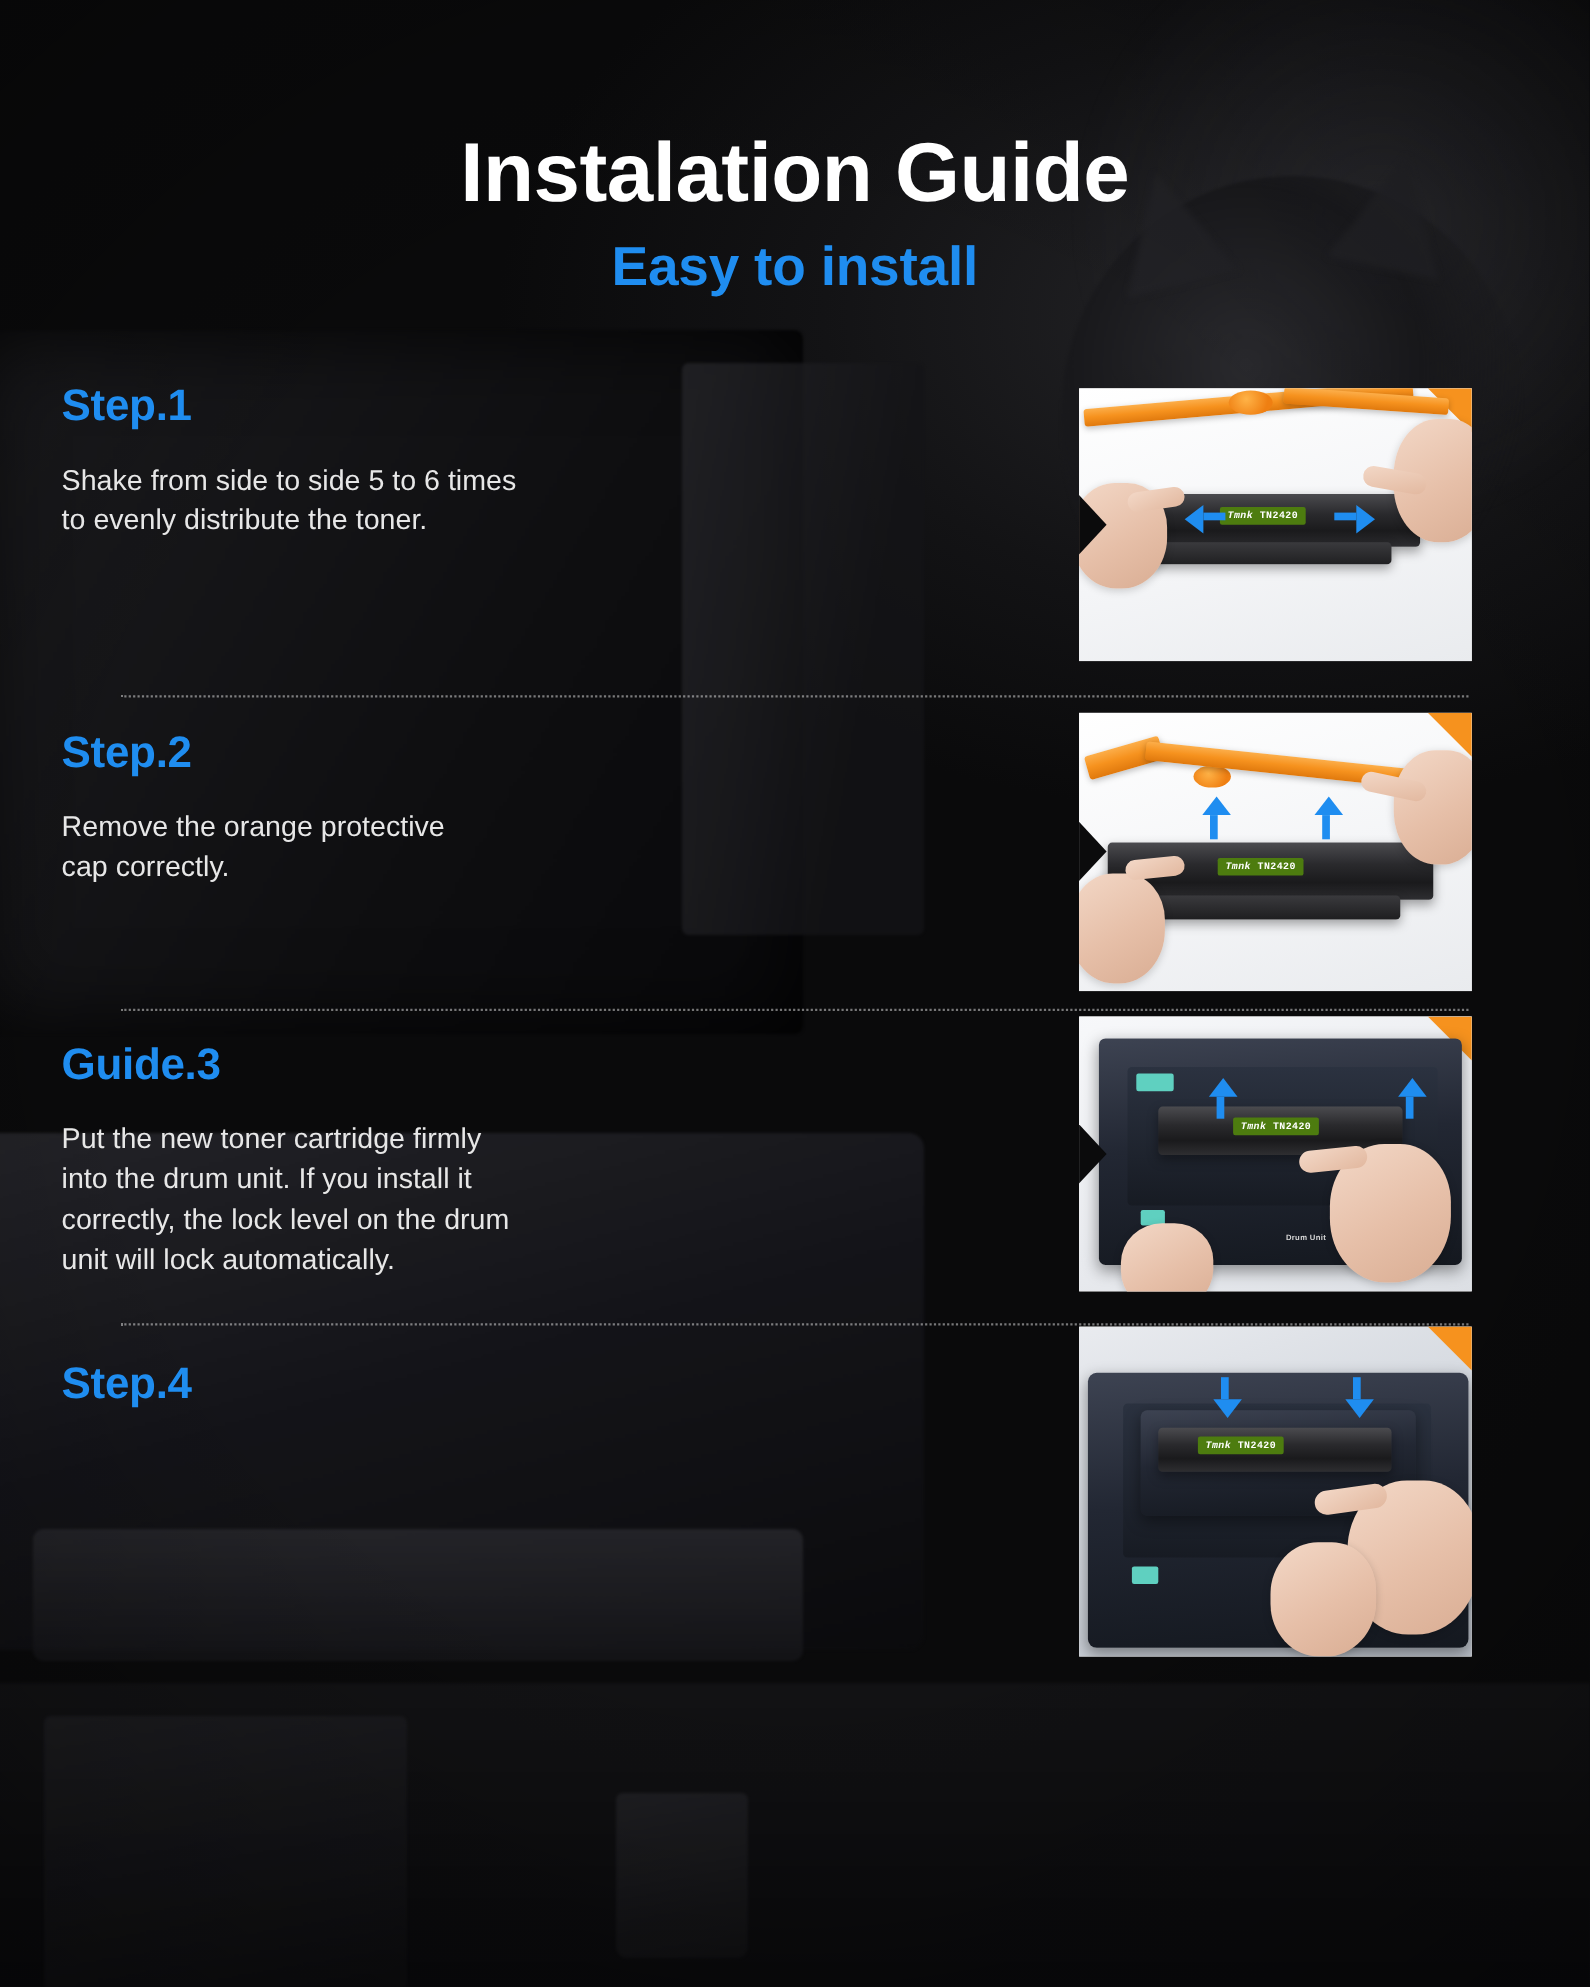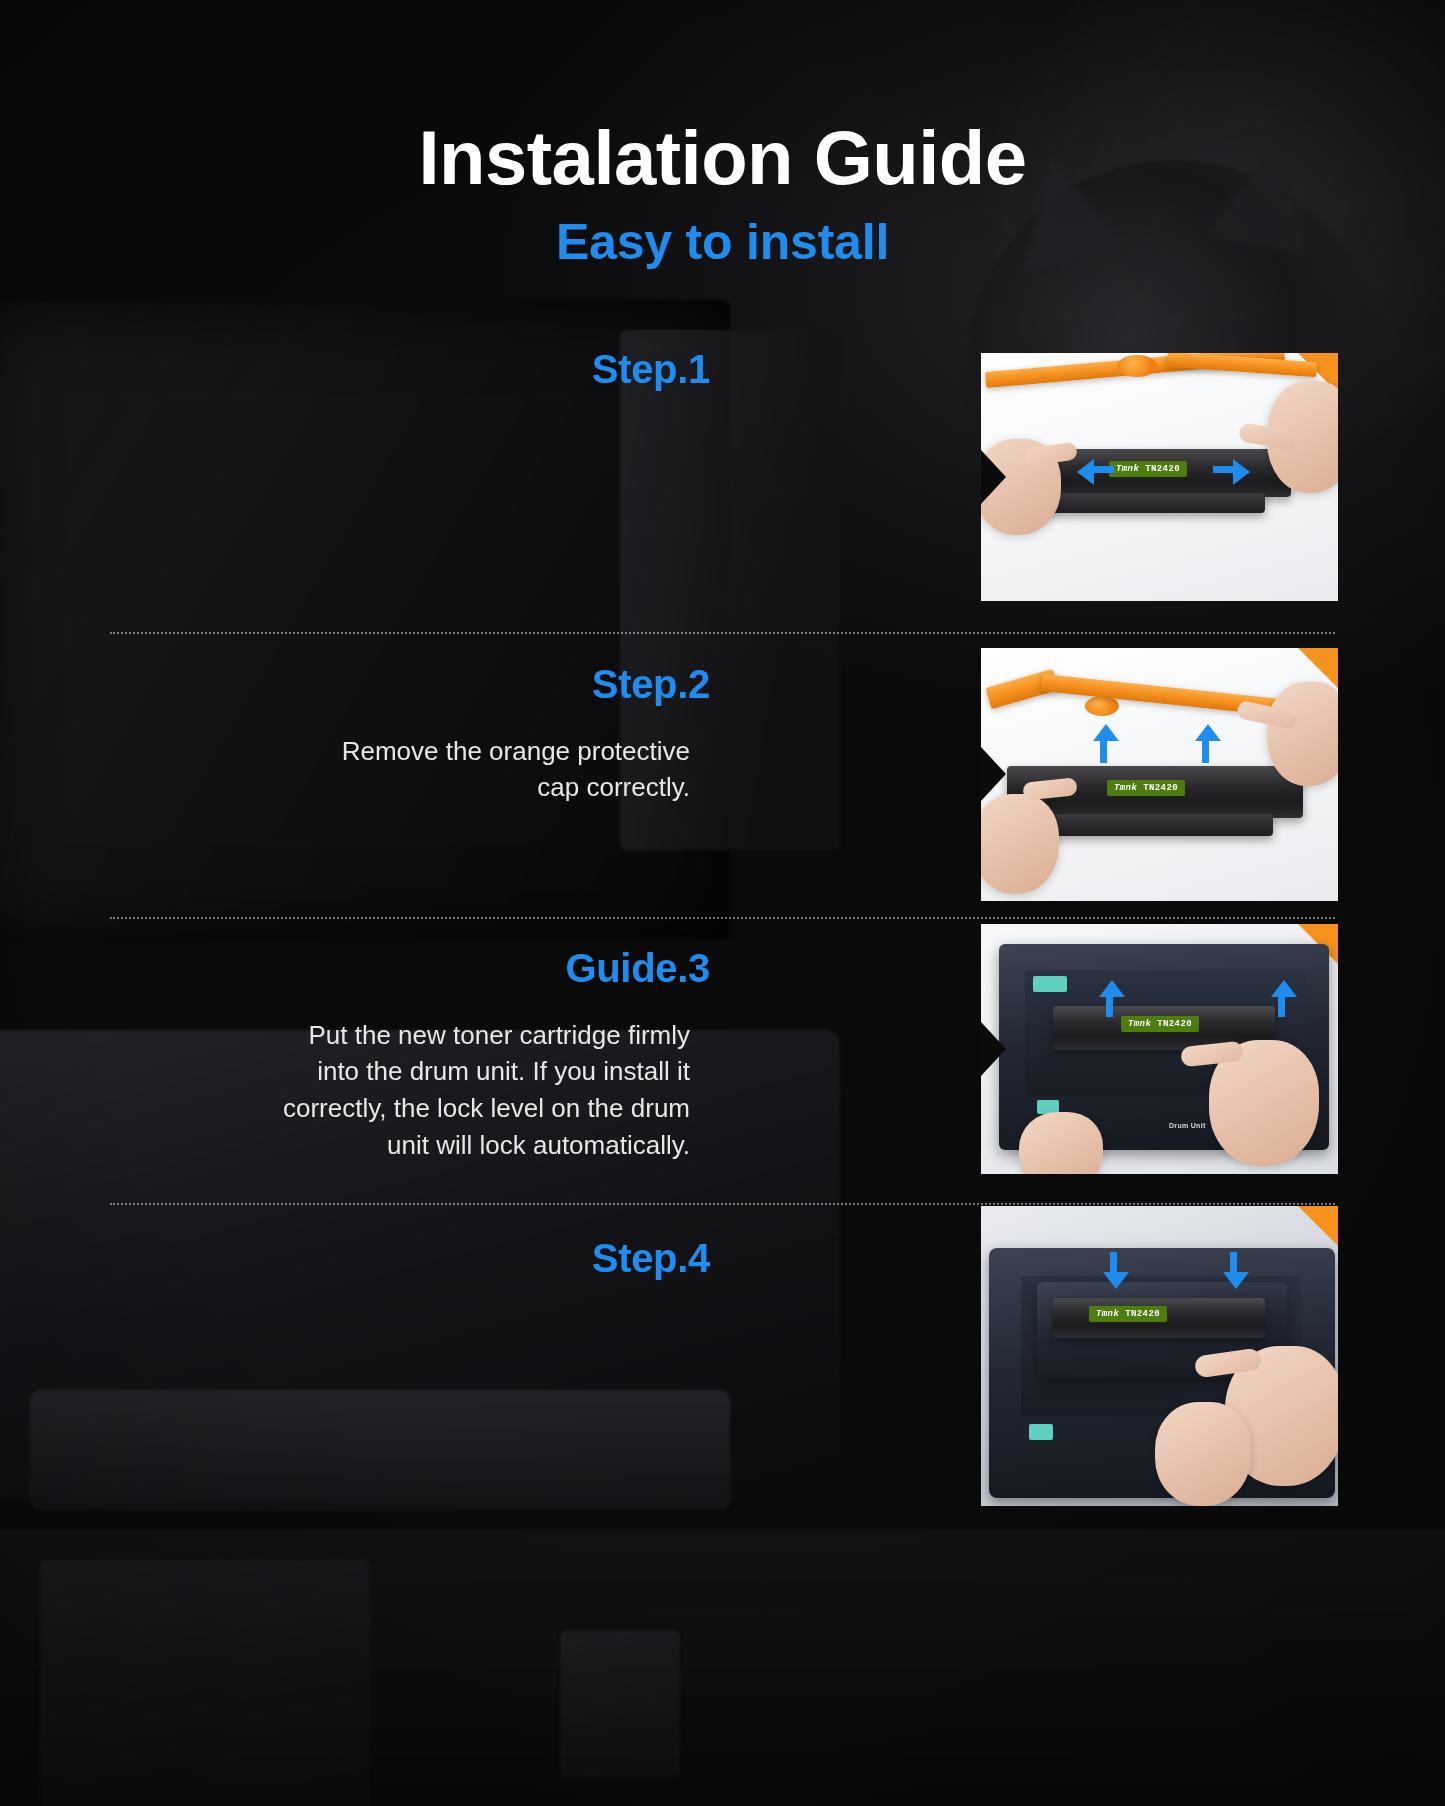--- a/index.html
+++ b/index.html
@@ -91,22 +91,21 @@
     font-size:50px; font-weight:700; color:#1f8df0;
     letter-spacing:-0.2px;
   }
 
   .steps { margin-top:62px; padding:0 0 0 0; }
 
   .step-row {
     position:relative;
     display:flex; align-items:flex-start;
     min-height:280px;
-    padding-left:90px;
-    text-align:right;
+    padding-left:56px;
   }
   .step-row.r1 { margin-top:0;  }
   .step-text { width:620px; flex:none; padding-top:14px; }
   .step-label {
     font-size:40px; font-weight:700; color:#1f8df0;
     letter-spacing:-0.3px; margin-bottom:26px;
   }
   .step-desc {
     font-size:26px; color:#e7e7e7; line-height:1.42; font-weight:400;
     white-space:pre-line; max-width:600px;
@@ -255,20 +254,22 @@
   <div class="header">
     <div class="title">Instalation Guide</div>
     <div class="subtitle">Easy to install</div>
   </div>
 
   <div class="steps">
 
     <div class="step-row r1" style="height:283px;">
       <div class="step-text">
         <div class="step-label">Step.1</div>
+        <div class="step-desc">Shake from side to side 5 to 6 times
+to evenly distribute the toner.</div>
       </div>
 
       <div class="shot" style="top:20px;height:248px;">
         <div class="shot-bg-light"></div>
         <div class="corner-orange"></div>
 
         <div class="orange-cap" style="left:4px;top:6px;width:300px;height:16px;transform:rotate(-5deg);"></div>
         <div class="orange-knob" style="left:136px;top:2px;width:40px;height:22px;"></div>
         <div class="orange-cap" style="left:186px;top:4px;width:150px;height:15px;transform:rotate(4deg);"></div>
 

